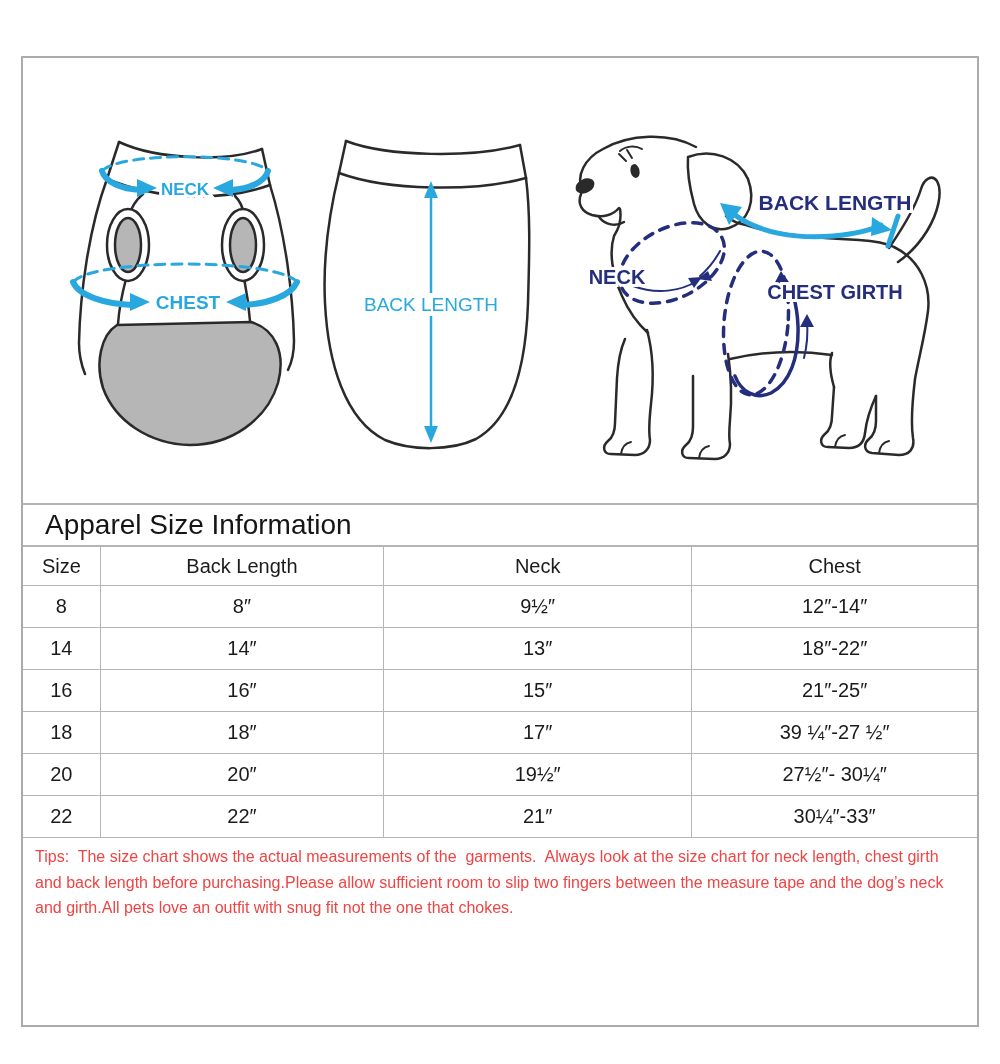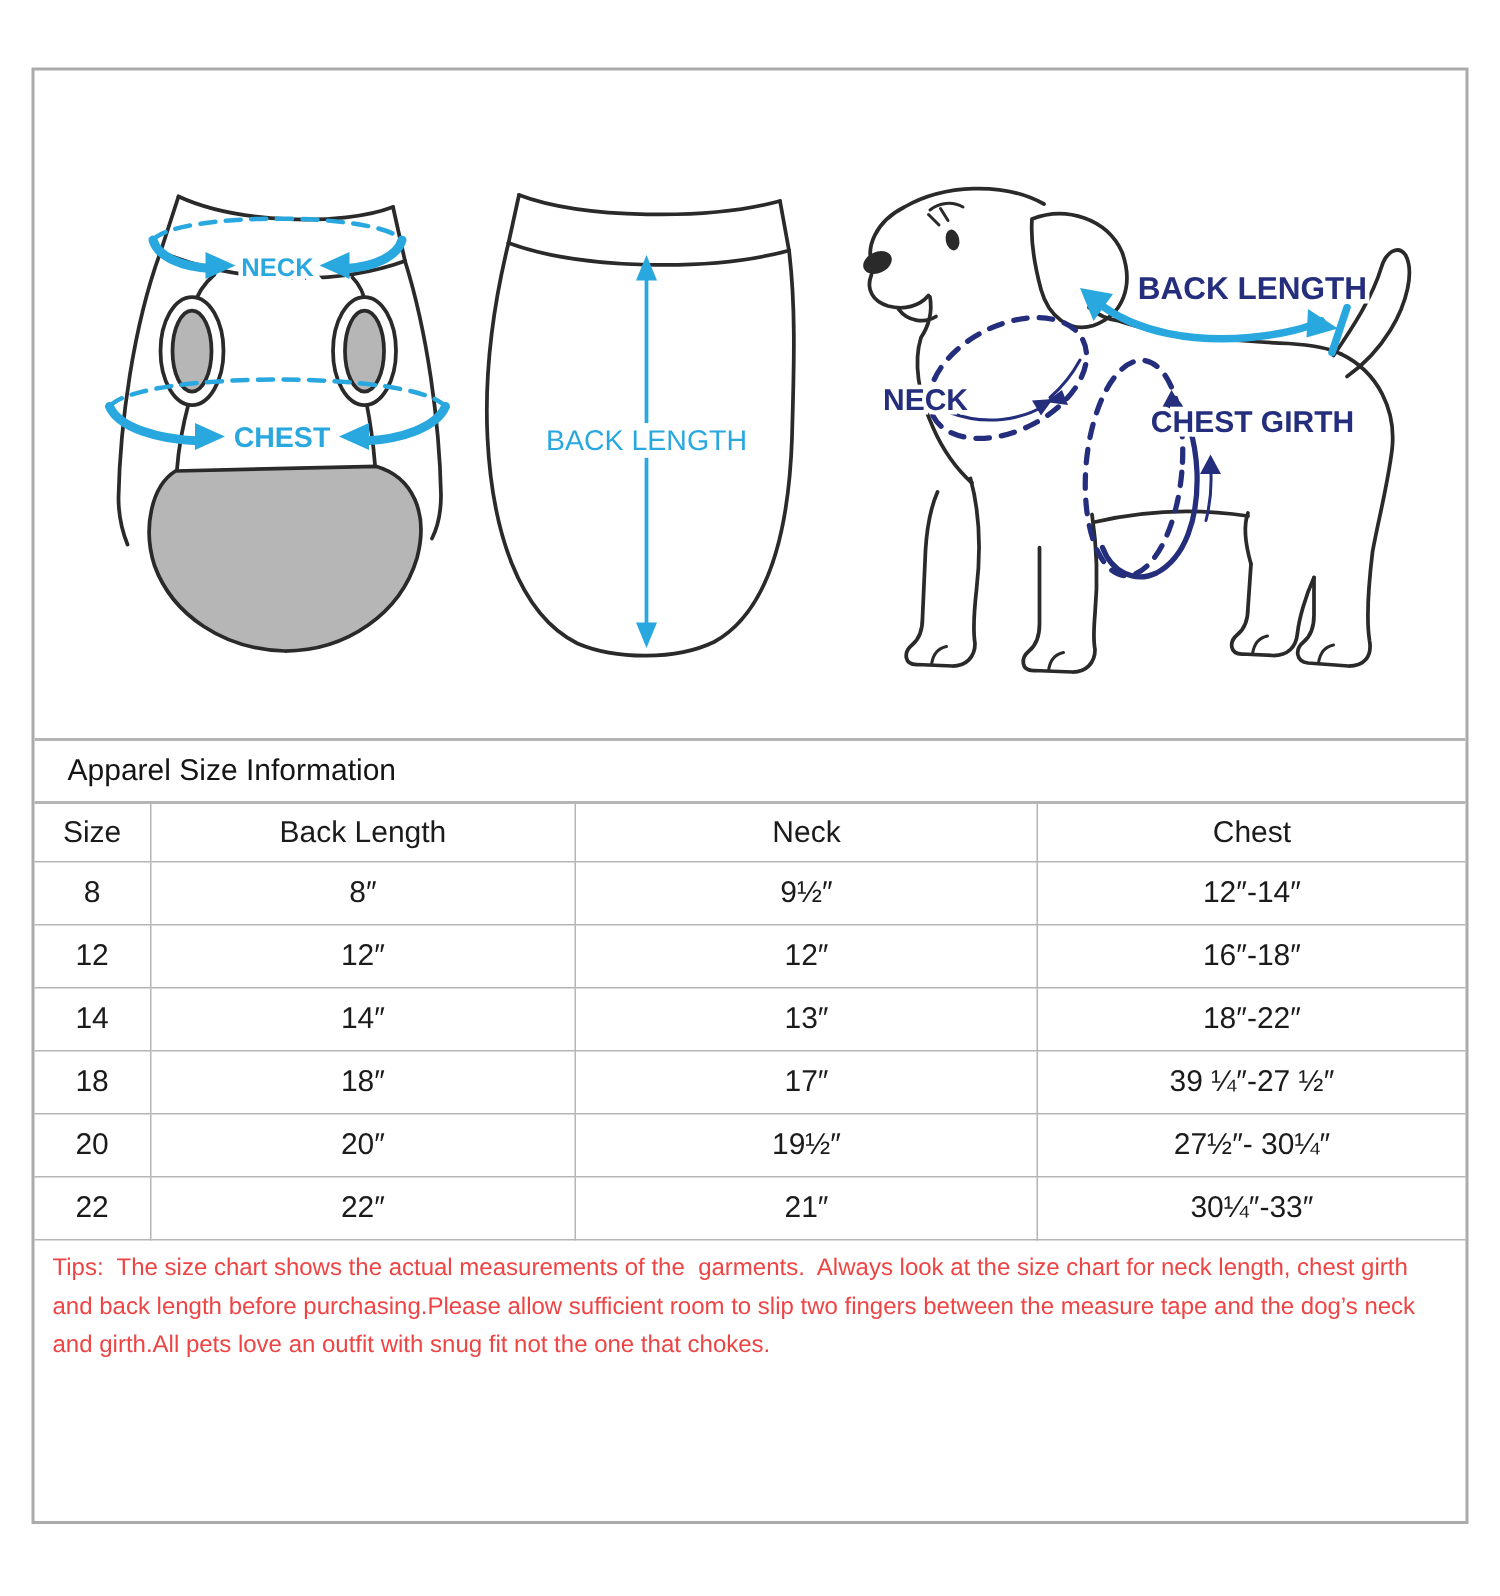--- a/index.html
+++ b/index.html
@@ -1,26 +1,26 @@
 <!DOCTYPE html>
 <html><head>
 <meta charset="utf-8">
 <style>
   html,body{margin:0;padding:0;background:#ffffff;}
   body{width:1000px;height:1064px;position:relative;font-family:"Liberation Sans",sans-serif;color:#1c1c1c;}
   .frame{
-    position:absolute;left:21px;top:45px;width:954px;height:967px;
+    position:absolute;left:21px;top:56px;width:954px;height:967px;
     border:2px solid #ababab;display:flex;flex-direction:column;background:#fff;
   }
   .diagrams{height:445px;flex:0 0 auto;}
   .diagrams svg{display:block;}
   .title-row{
     flex:0 0 auto;height:40px;border-top:2px solid #b5b5b5;
     display:flex;align-items:center;padding-left:22px;
-    font-size:20px;color:#151515;
+    font-size:28px;color:#151515;
   }
   table.size-table{
     width:100%;border-collapse:collapse;table-layout:fixed;
     border-top:2px solid #b5b5b5;flex:0 0 auto;
   }
   .size-table th,.size-table td{
     border:1.5px solid #b5b5b5;text-align:center;vertical-align:middle;
     font-weight:400;font-size:20px;color:#1b1b1b;padding:0;
   }
   .size-table th{height:38px;margin-left:29px;}
@@ -177,32 +177,32 @@
       </tr>
     </thead>
     <tbody>
       <tr>
         <td>8</td>
         <td>8″</td>
         <td>9½″</td>
         <td>12″-14″</td>
       </tr>
       <tr>
-        <td>12</td>
-        <td>12″</td>
-        <td>12″</td>
-        <td>16″-18″</td>
-      </tr>
-      <tr>
         <td>14</td>
         <td>14″</td>
         <td>13″</td>
         <td>18″-22″</td>
       </tr>
       <tr>
+        <td>16</td>
+        <td>16″</td>
+        <td>15″</td>
+        <td>21″-25″</td>
+      </tr>
+      <tr>
         <td>18</td>
         <td>18″</td>
         <td>17″</td>
         <td>39 ¼″-27 ½″</td>
       </tr>
       <tr>
         <td>20</td>
         <td>20″</td>
         <td>19½″</td>
         <td>27½″- 30¼″</td>

